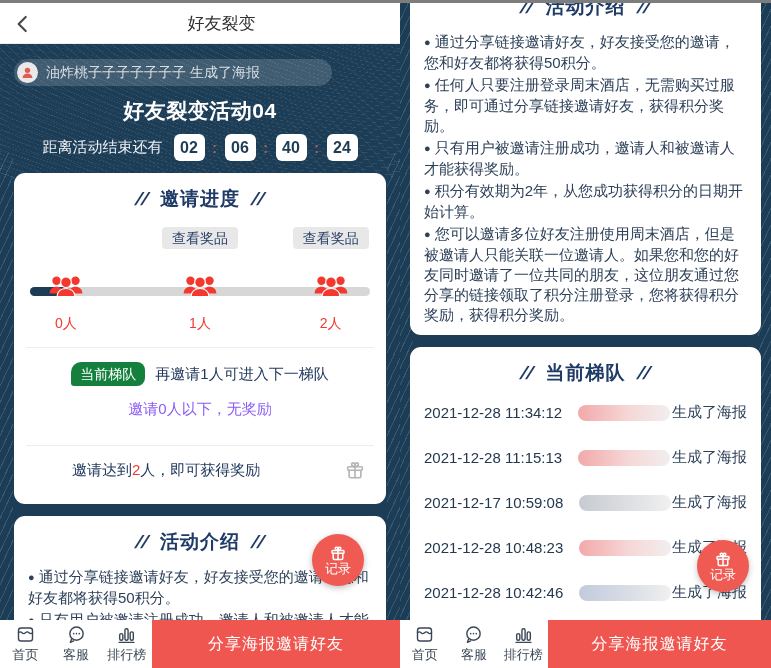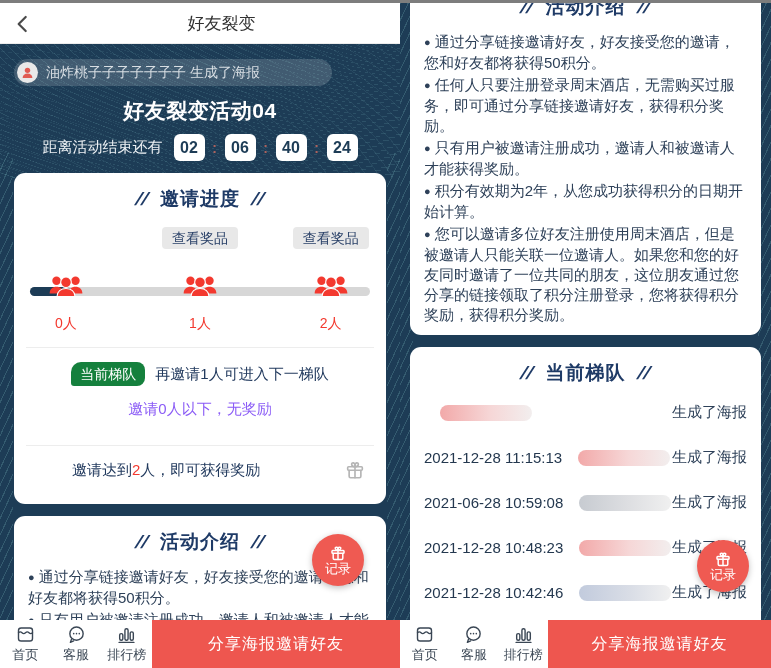--- a/index.html
+++ b/index.html
@@ -292,30 +292,31 @@
     </div>
 
     <div class="card">
       <div class="card-hd">
         <span class="sl">//</span>
         <span class="t">当前梯队</span>
         <span class="sl">//</span>
       </div>
       <div class="rec-list">
         <div class="rec-row">
+          <span class="rec-time">2021-12-28 11:34:12</span>
           <span class="rec-blur blur-pink"></span>
           <span class="rec-action">生成了海报</span>
         </div>
         <div class="rec-row">
           <span class="rec-time">2021-12-28 11:15:13</span>
           <span class="rec-blur blur-pink"></span>
           <span class="rec-action">生成了海报</span>
         </div>
         <div class="rec-row">
-          <span class="rec-time">2021-06-28 10:59:08</span>
+          <span class="rec-time">2021-12-17 10:59:08</span>
           <span class="rec-blur blur-gray"></span>
           <span class="rec-action">生成了海报</span>
         </div>
         <div class="rec-row">
           <span class="rec-time">2021-12-28 10:48:23</span>
           <span class="rec-blur blur-pink"></span>
           <span class="rec-action">生成了海报</span>
         </div>
         <div class="rec-row">
           <span class="rec-time">2021-12-28 10:42:46</span>

